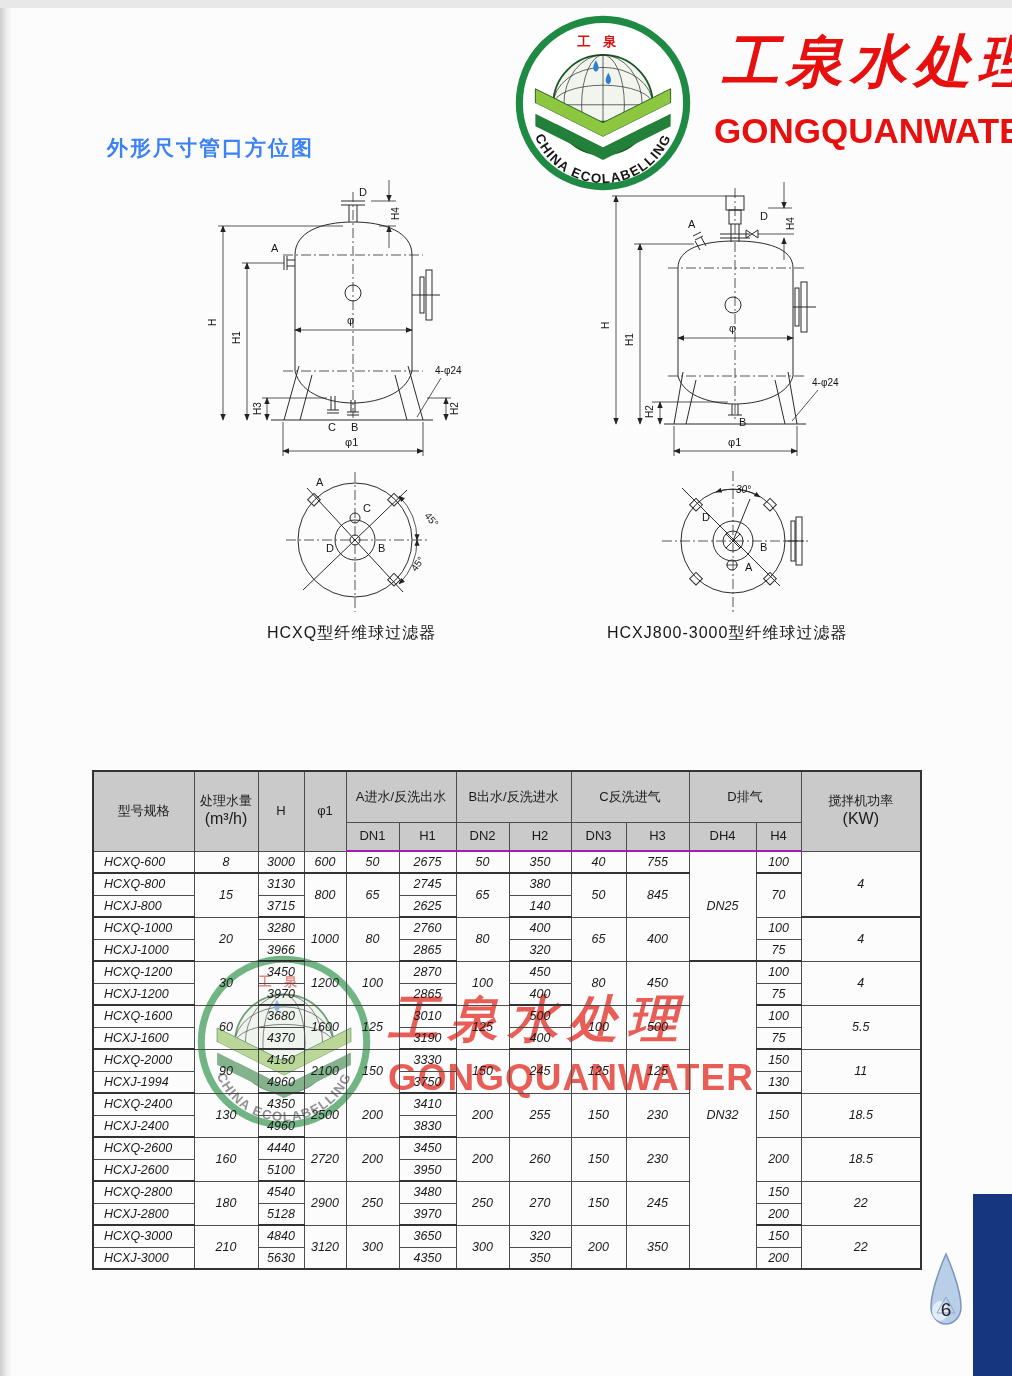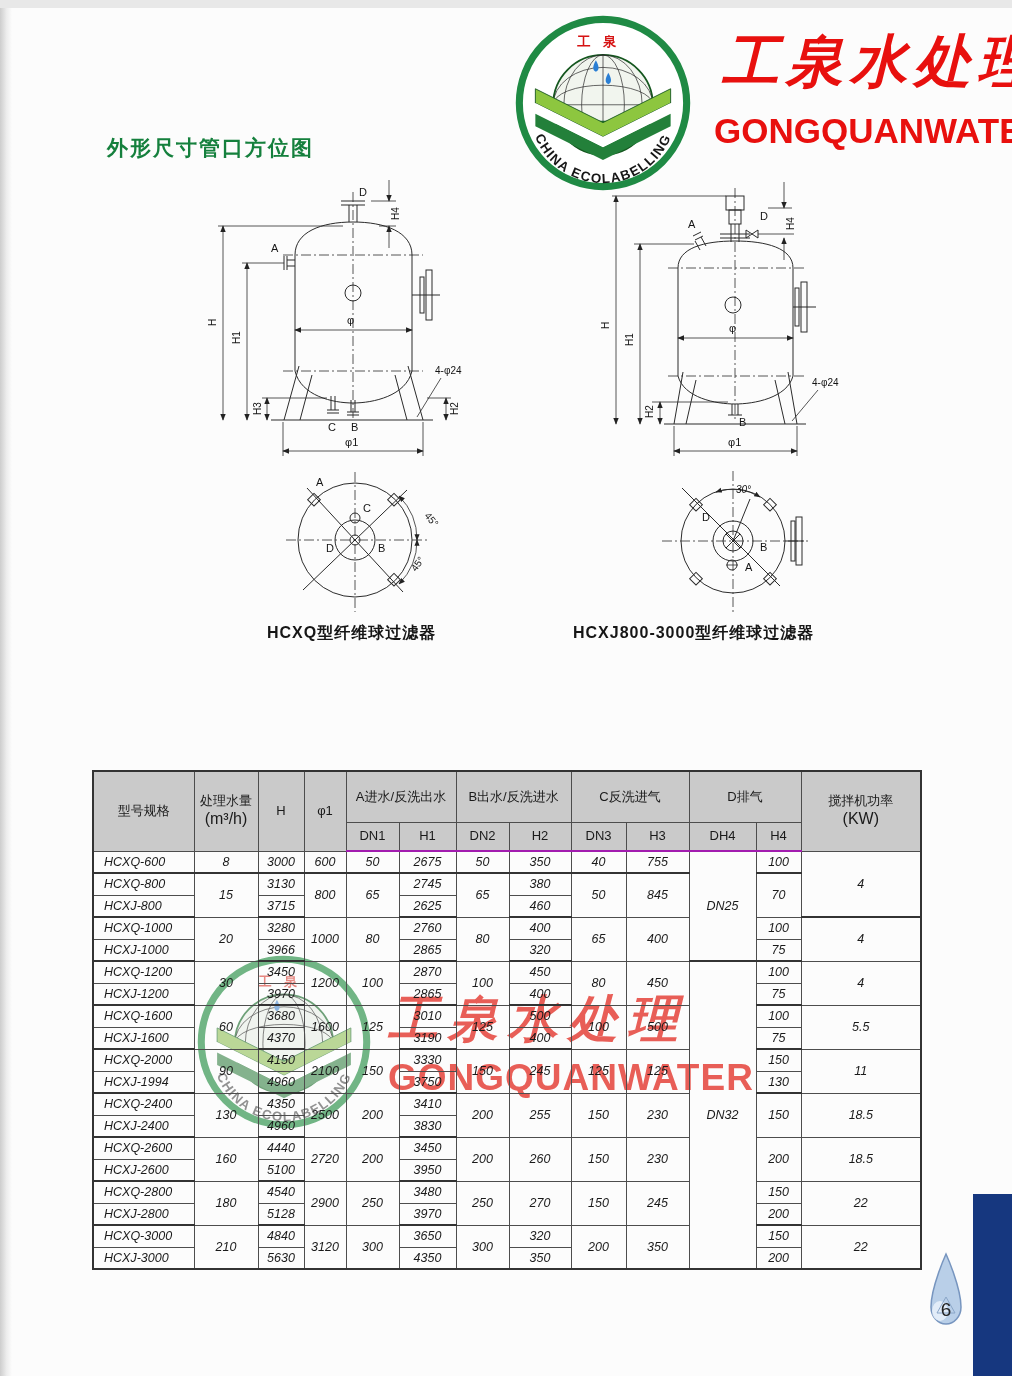--- a/index.html
+++ b/index.html
@@ -1,22 +1,22 @@
 <!DOCTYPE html>
 <html><head>
 <meta charset="utf-8">
 <style>
   html,body{margin:0;padding:0;background:#e8e8e8;}
   .page{position:relative;width:1012px;height:1376px;margin:8px auto;background:#fcfcfc;
         overflow:hidden;font-family:"Liberation Sans",sans-serif;color:#111;}
   .edge-strip{position:absolute;left:0;top:0;width:12px;height:100%;
         background:linear-gradient(to right,#cdcdcd,#ededed 55%,#fcfcfc);}
   .abs{position:absolute;}
-  .sec-title{position:absolute;font-size:21px;font-weight:bold;color:#15803d;letter-spacing:2px;white-space:nowrap;}
-  .cap{position:absolute;font-size:16px;font-weight:bold;color:#161616;letter-spacing:1px;white-space:nowrap;}
+  .sec-title{position:absolute;font-size:21px;font-weight:bold;color:#3b82f6;letter-spacing:2px;white-space:nowrap;}
+  .cap{position:absolute;font-size:16px;font-weight:normal;color:#161616;letter-spacing:1px;white-space:nowrap;}
   .brand-cn{position:absolute;left:722px;top:16px;font-size:57px;color:#e8100e;
         font-family:"DejaVu Serif",serif;font-style:italic;font-weight:bold;letter-spacing:7px;white-space:nowrap;}
   .brand-en{position:absolute;left:714px;top:103px;font-size:35px;color:#e8100e;font-weight:bold;white-space:nowrap;}
   
   svg .ln{stroke:#2b2b2b;stroke-width:1;fill:none;}
   svg .thin{stroke:#2b2b2b;stroke-width:0.8;fill:none;}
   svg .cl{stroke:#2b2b2b;stroke-width:0.8;fill:none;stroke-dasharray:10 3 2 3;}
   svg .dim{font-size:10px;fill:#141414;}
   svg .lbl{font-size:11px;fill:#141414;}
   svg text{font-family:"Liberation Sans",sans-serif;}
@@ -284,21 +284,21 @@
     <text x="97" y="108" class="lbl">A</text>
     <circle cx="84" cy="102" r="5" class="ln"></circle>
     <line x1="78" y1="102" x2="90" y2="102" class="thin"></line>
 
     <line x1="137" y1="78" x2="156" y2="78" class="ln"></line>
     <rect x="143" y="58" width="4" height="40" class="ln"></rect>
     <rect x="148" y="54" width="6" height="48" class="ln"></rect>
   </svg>
 
   <div class="cap" style="left:267px;top:615px">HCXQ型纤维球过滤器</div>
-  <div class="cap" style="left:573px;top:615px">HCXJ800-3000型纤维球过滤器</div>
+  <div class="cap" style="left:607px;top:615px">HCXJ800-3000型纤维球过滤器</div>
 
 
   <div class="wm">
     <svg width="176" height="176" viewBox="0 0 200 200">
       <circle cx="100" cy="100" r="94" fill="none" stroke="#4fa468" stroke-width="8"></circle>
       <text x="100" y="36" text-anchor="middle" font-size="15" font-weight="bold" fill="#e06a62" letter-spacing="14">工泉</text>
       <circle cx="100" cy="102" r="56" fill="#eef3ec" stroke="#4b8a58" stroke-width="2"></circle>
       <ellipse cx="100" cy="102" rx="24" ry="56" class="thin" stroke="#4b8a58"></ellipse>
       <ellipse cx="100" cy="102" rx="44" ry="56" class="thin" stroke="#4b8a58"></ellipse>
       <ellipse cx="100" cy="102" rx="56" ry="22" class="thin" stroke="#4b8a58"></ellipse>
@@ -391,21 +391,21 @@
             <td rowspan="2">65</td>
             <td>380</td>
             <td rowspan="2">50</td>
             <td rowspan="2">845</td>
             <td rowspan="2">70</td>
           </tr>
           <tr class="ge">
             <td class="model">HCXJ-800</td>
             <td>3715</td>
             <td>2625</td>
-            <td>460</td>
+            <td>140</td>
           </tr>
           <tr>
             <td class="model">HCXQ-1000</td>
             <td rowspan="2">20</td>
             <td>3280</td>
             <td rowspan="2">1000</td>
             <td rowspan="2">80</td>
             <td>2760</td>
             <td rowspan="2">80</td>
             <td>400</td>

